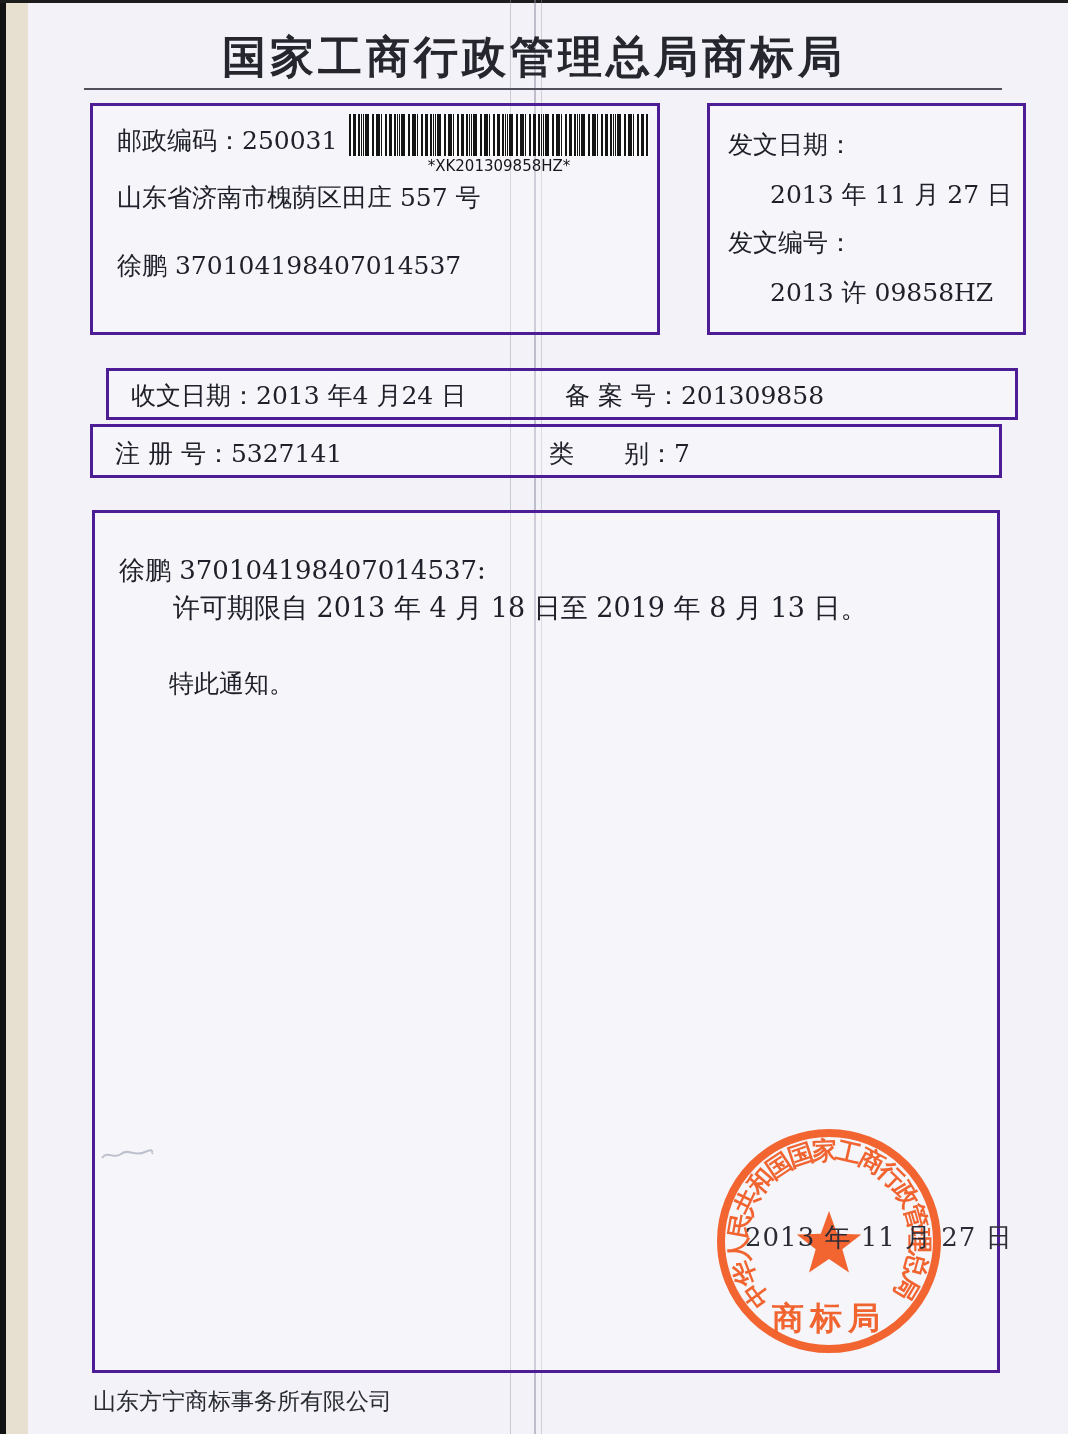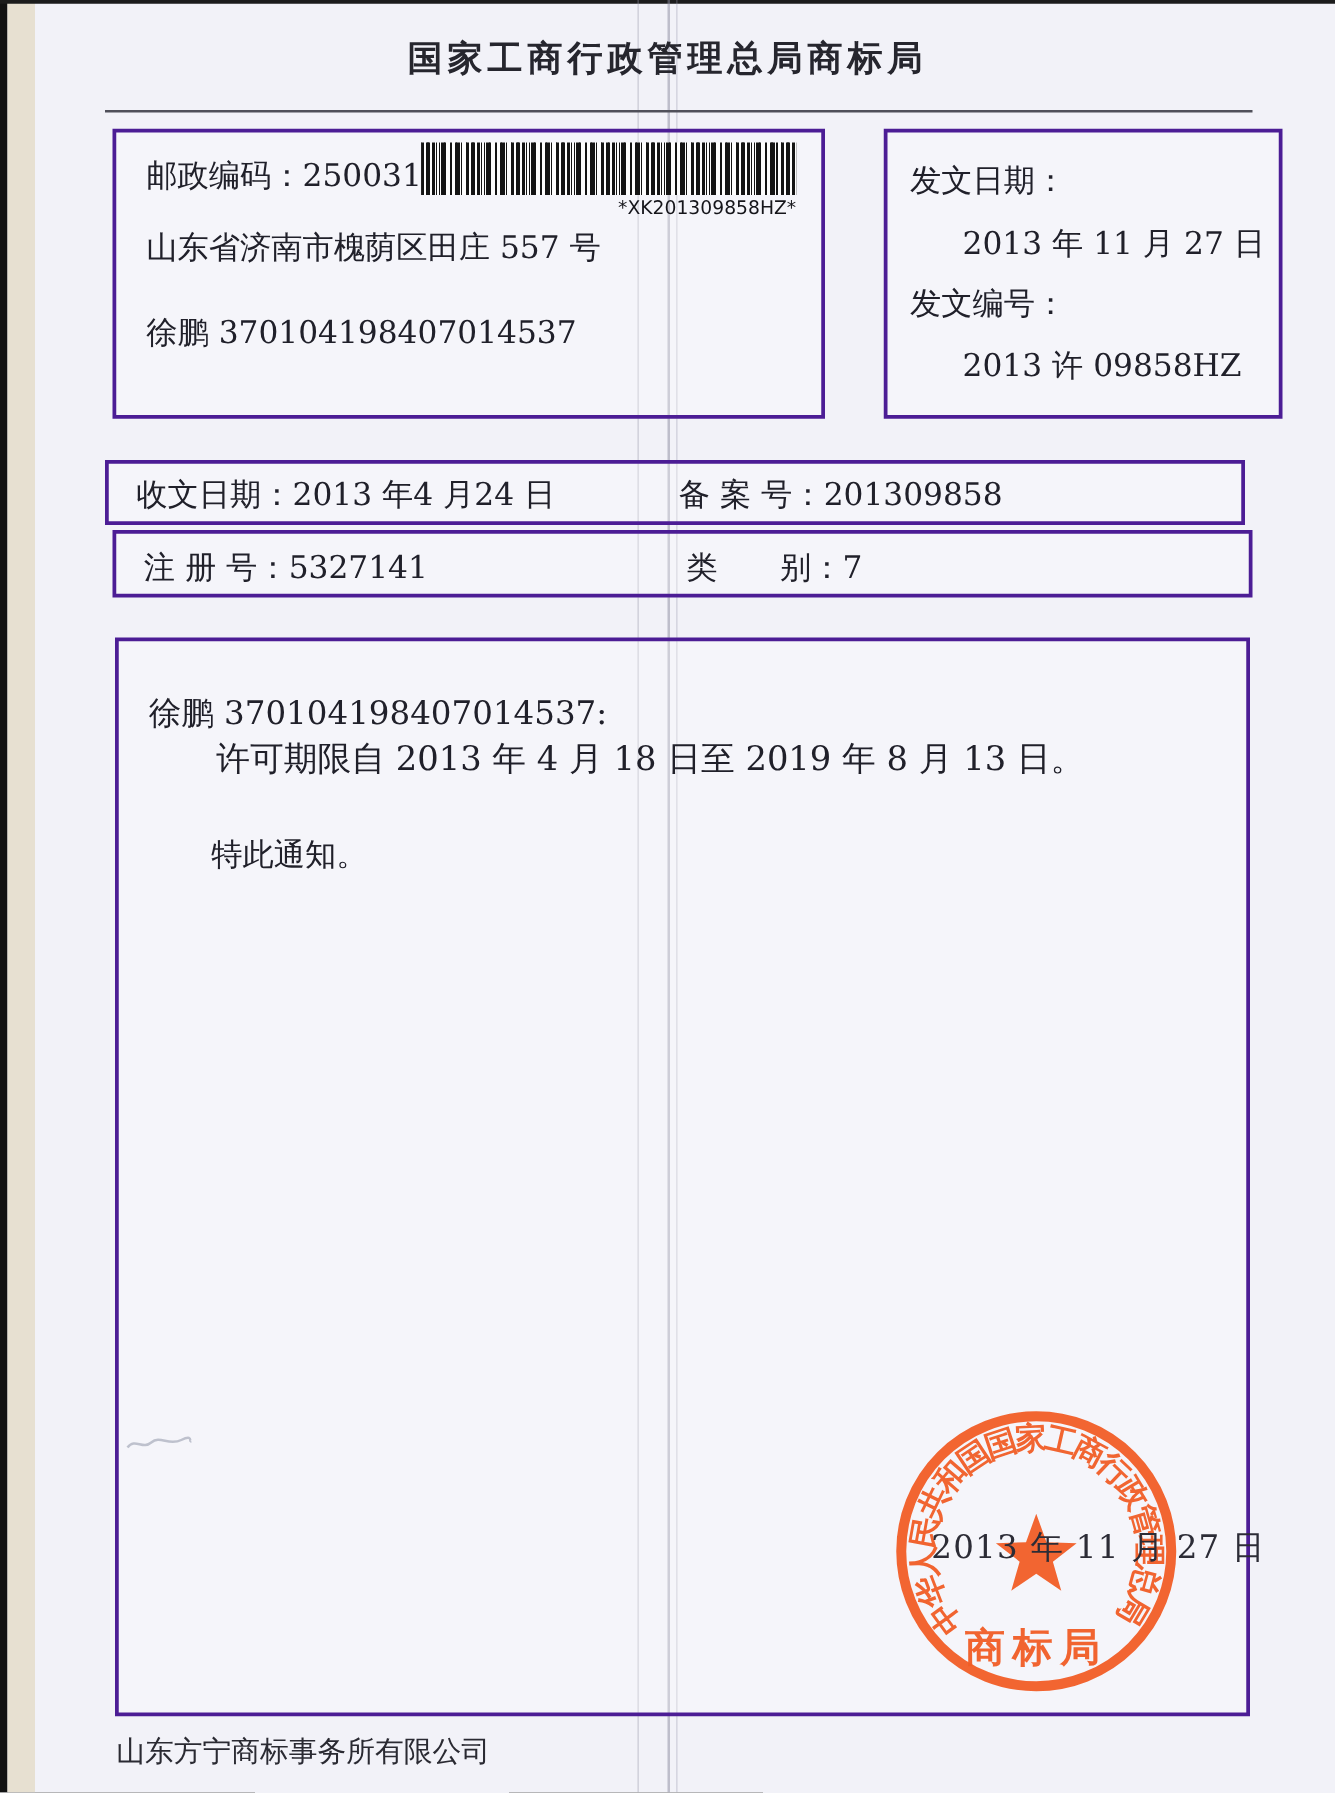--- a/index.html
+++ b/index.html
@@ -13,33 +13,33 @@
   .edge-black{position:absolute;left:0;top:0;width:6px;height:1434px;background:#121212;}
   .edge-beige{position:absolute;left:6px;top:0;width:22px;height:1434px;background:#e7e0d1;}
   .edge-top{position:absolute;left:0;top:0;width:1068px;height:3px;background:#1c1c1c;}
   .fold{position:absolute;top:0;height:1434px;}
   .fold.f1{left:510px;width:1px;background:rgba(150,150,168,.45);}
   .fold.f2{left:534px;width:2px;background:rgba(138,138,158,.5);}
   .fold.f3{left:541px;width:1px;background:rgba(150,150,168,.38);}
 
   .doc-title{
     position:absolute;left:0;top:28px;width:100%;text-align:center;
-    font-size:28px;font-weight:bold;letter-spacing:4px;color:#26262e;
+    font-size:44px;font-weight:bold;letter-spacing:4px;color:#26262e;
   }
   .title-rule{position:absolute;left:84px;top:88px;width:918px;height:2px;background:#50505a;}
 
   .box{position:absolute;border:3px solid #4c1d95;background:rgba(255,255,255,.25);}
   .addr-box{left:90px;top:103px;width:564px;height:226px;}
   .issue-box{left:707px;top:103px;width:288px;height:226px;padding-left:25px;}
-  .row-box{left:84px;top:368px;width:906px;height:46px;}
+  .row-box{left:106px;top:368px;width:906px;height:46px;}
   .row-box2{left:90px;top:424px;width:906px;height:48px;}
   .main-box{left:92px;top:510px;width:902px;height:857px;}
 
   .addr-postal{position:absolute;left:24px;top:18px;font-size:25px;}
-  .barcode-wrap{position:absolute;right:20px;top:8px;width:300px;text-align:right;}
+  .barcode-wrap{position:absolute;right:8px;top:8px;width:300px;text-align:center;}
   .barcode{
     width:300px;height:42px;
     background-image:
       repeating-linear-gradient(90deg,#141414 0 2px,transparent 2px 5px,#141414 5px 6px,transparent 6px 9px),
       repeating-linear-gradient(90deg,#141414 0 1px,transparent 1px 4px,#141414 4px 7px,transparent 7px 12px);
     background-color:#fdfdfd;
   }
   .barcode-label{font-family:"DejaVu Sans","Liberation Sans",sans-serif;font-size:15px;color:#15151a;margin-top:1px;}
   .addr-line{position:absolute;left:24px;top:75px;font-size:25px;}
   .addr-name{position:absolute;left:24px;top:143px;font-size:25px;}

